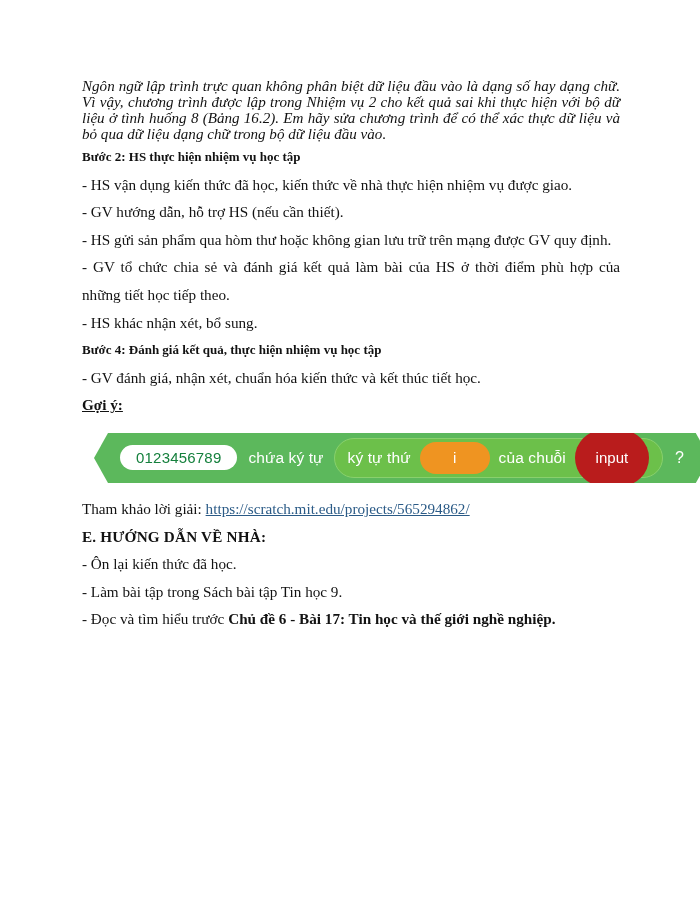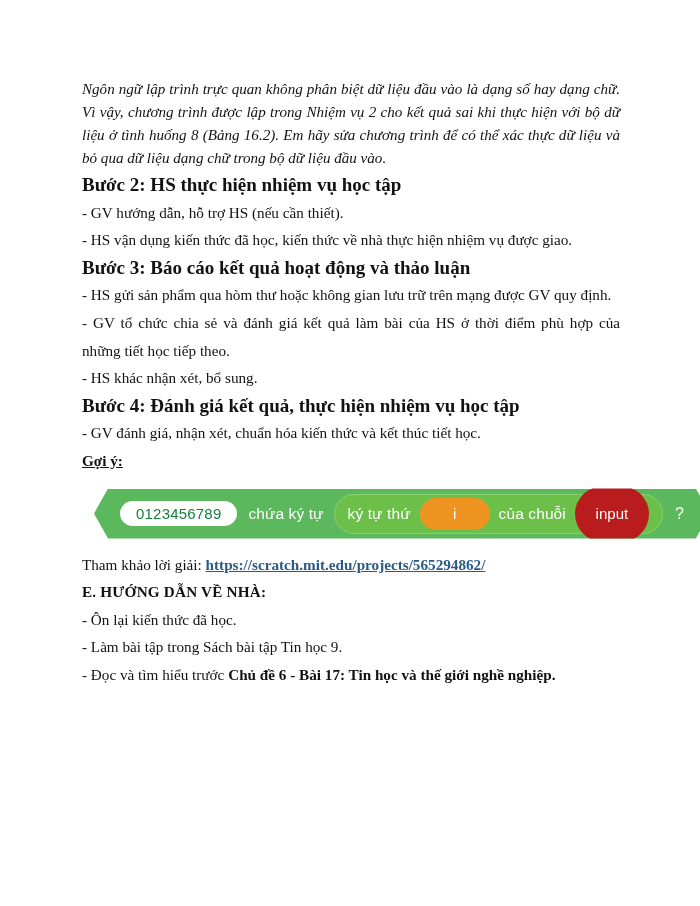--- a/index.html
+++ b/index.html
@@ -34,28 +34,28 @@
     font-size: 15.2px;
     line-height: 27.6px;
     text-align: justify;
     text-justify: inter-word;
     color: #121212;
   }
 
   .intro {
     font-style: italic;
     font-size: 15.1px;
-    line-height: 23px;
+    line-height: 16px;
     margin-bottom: 1px;
   }
 
   .heading {
     font-weight: bold;
     text-align: left;
-    font-size: 19px;
+    font-size: 13px;
     line-height: 27.6px;
   }
 
   .heading-underline {
     font-weight: bold;
     text-decoration: underline;
     text-align: left;
     font-size: 15.2px;
     line-height: 27.6px;
   }
@@ -78,21 +78,20 @@
   }
 
   .bi {
     font-weight: bold;
   }
 
   .link {
     color: #2a5a86;
     text-decoration: underline;
     font-size: 15.2px;
-    font-weight: bold;
   }
 
   
   .scratch-wrap {
     margin-top: 14px;
     margin-bottom: 12px;
     padding-left: 12px;
   }
 
   .scratch-block {
@@ -178,24 +177,23 @@
 </style>
 </head>
 <body>
 
 <div class="page">
   <div class="doc-body">
 
     <p class="intro">Ngôn ngữ lập trình trực quan không phân biệt dữ liệu đầu vào là dạng số hay dạng chữ. Vì vậy, chương trình được lập trong Nhiệm vụ 2 cho kết quả sai khi thực hiện với bộ dữ liệu ở tình huống 8 (Bảng 16.2). Em hãy sửa chương trình để có thể xác thực dữ liệu và bỏ qua dữ liệu dạng chữ trong bộ dữ liệu đầu vào.</p>
 
     <p class="heading">Bước 2: HS thực hiện nhiệm vụ học tập</p>
+    <p class="bullet">- HS vận dụng kiến thức đã học, kiến thức về nhà thực hiện nhiệm vụ được giao.</p>
     <p class="bullet bullet-short">- GV hướng dẫn, hỗ trợ HS (nếu cần thiết).</p>
-    <p class="bullet">- HS vận dụng kiến thức đã học, kiến thức về nhà thực hiện nhiệm vụ được giao.</p>
-
-    <p class="heading">Bước 3: Báo cáo kết quả hoạt động và thảo luận</p>
+
     <p class="bullet">- HS gửi sản phẩm qua hòm thư hoặc không gian lưu trữ trên mạng được GV quy định.</p>
     <p class="bullet">- GV tổ chức chia sẻ và đánh giá kết quả làm bài của HS ở thời điểm phù hợp của những tiết học tiếp theo.</p>
     <p class="bullet bullet-short">- HS khác nhận xét, bổ sung.</p>
 
     <p class="heading">Bước 4: Đánh giá kết quả, thực hiện nhiệm vụ học tập</p>
     <p class="bullet bullet-short">- GV đánh giá, nhận xét, chuẩn hóa kiến thức và kết thúc tiết học.</p>
 
     <p class="heading-underline">Gợi ý:</p>
 
     <div class="scratch-wrap">

